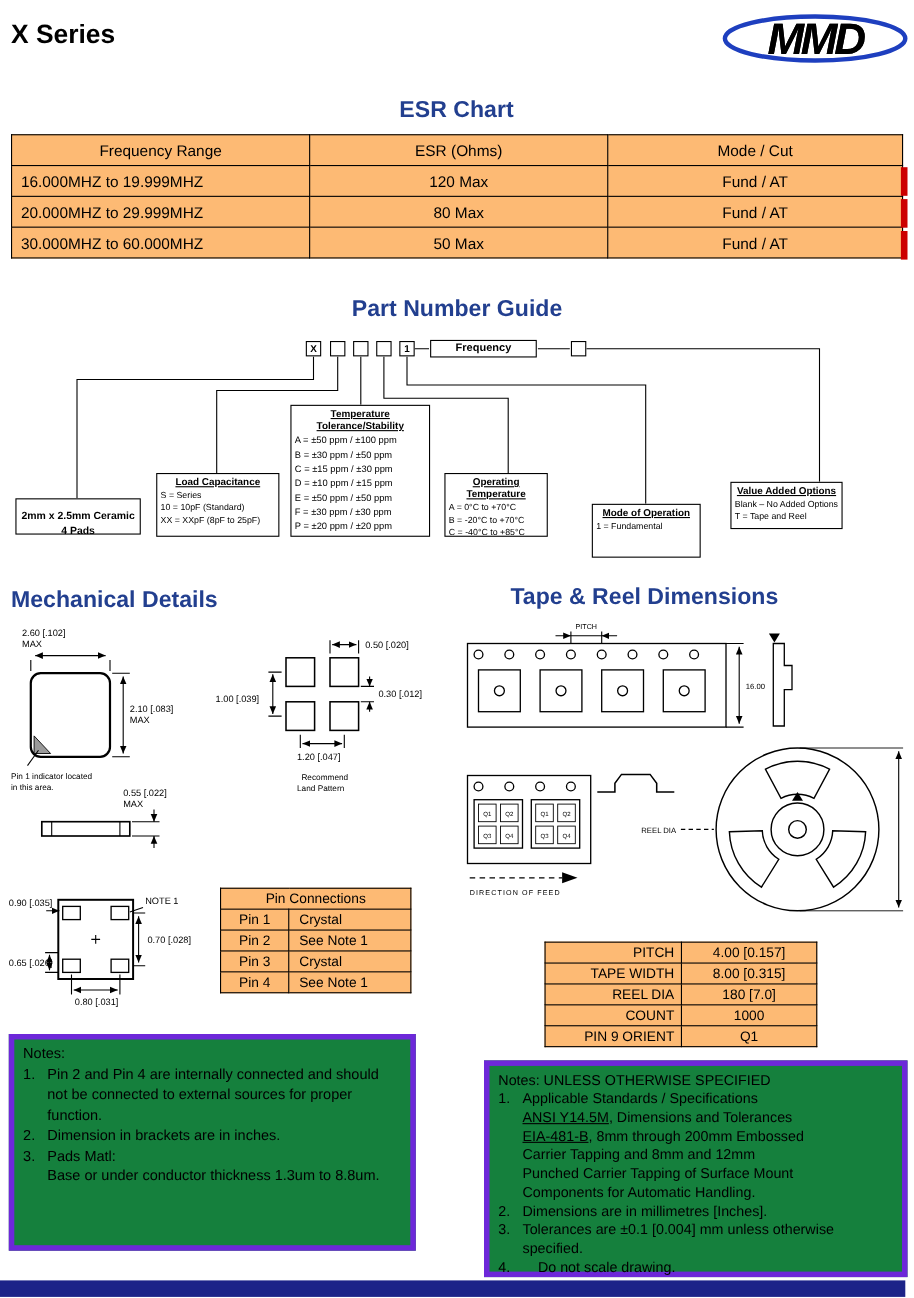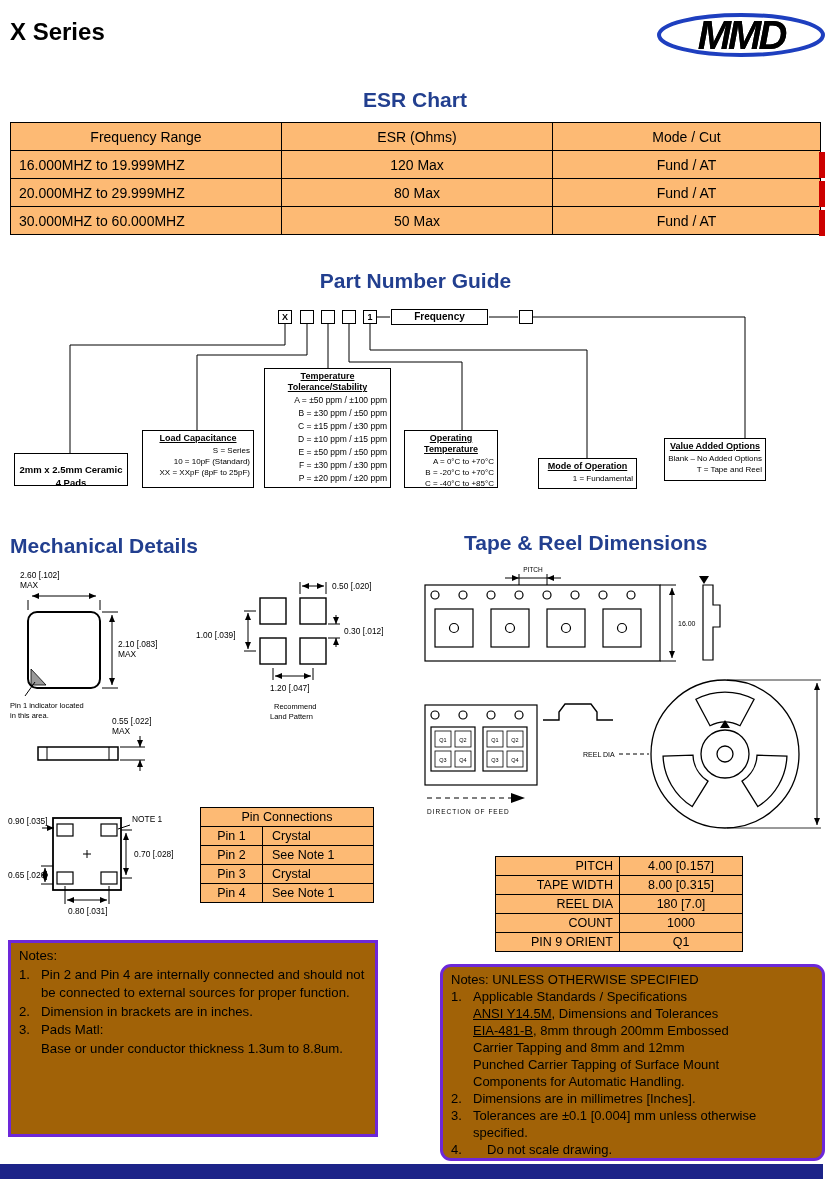--- a/index.html
+++ b/index.html
@@ -24,26 +24,26 @@
   .tr-table td { height:19px; font-size:12.5px; }
   .tr-table td.r { text-align:right; padding-right:6px; }
   .tr-table td.c { text-align:center; }
 
   .pn-sq { position:absolute; width:14px; height:14px; border:1px solid #000; background:#fff;
            font-size:9px; font-weight:bold; text-align:center; line-height:12px; }
   .pn-freq { position:absolute; border:1px solid #000; background:#fff; font-size:10px;
              font-weight:bold; text-align:center; }
   .pn-box { position:absolute; border:1px solid #000; background:#fff; }
   .pn-title { font-weight:bold; font-size:9px; text-decoration:underline; text-align:center; line-height:11px; padding-top:2px; }
-  .pn-items { font-size:8px; line-height:11px; padding:1px 3px 0 3px; text-align:right; }
+  .pn-items { font-size:8px; line-height:11px; padding:1px 3px 0 3px; text-align:left; }
   .pn-items-lg { font-size:8.5px; line-height:13px; }
   .pn-pkg { font-weight:bold; font-size:9.5px; line-height:13px; text-align:center; }
 
-  .notes-box { position:absolute; border:3px solid #6d28d9; padding:4px 8px; font-size:13.2px; line-height:18.5px; background:#a16207; }
-  .notes-tr { font-size:13px; line-height:17px;border-radius:11px; }
+  .notes-box { position:absolute; border:5px solid #6d28d9; padding:4px 8px; font-size:13.2px; line-height:18.5px; background:#15803d; }
+  .notes-tr { font-size:13px; line-height:17px; }
   .note-row { display:flex; }
   .note-num { width:22px; flex:none; }
   .note-text { flex:1; }
   .u { text-decoration:underline; }
 
   .red-bar { position:absolute; width:6px; background:#cc0000; }
   .footer-bar { position:absolute; left:0; top:1164px; width:823px; height:15px; background:#1c2388; }
 
   svg text { font-family:"Liberation Sans","DejaVu Sans",sans-serif; fill:#000; stroke:none; }
   .t8 { font-size:8.4px; } .t75 { font-size:7.5px; } .t7 { font-size:7px; }
@@ -151,21 +151,21 @@
 
     <div class="pn-box" style="left:404px; top:130px; width:94px; height:58px;">
       <div class="pn-title">Operating Temperature</div>
       <div class="pn-items">
         <div>A = 0°C to +70°C</div>
         <div>B = -20°C to +70°C</div>
         <div>C = -40°C to +85°C</div>
       </div>
     </div>
 
-    <div class="pn-box" style="left:538px; top:158px; width:99px; height:31px;">
+    <div class="pn-box" style="left:538px; top:158px; width:99px; height:49px;">
       <div class="pn-title">Mode of Operation</div>
       <div class="pn-items">
         <div>1 = Fundamental</div>
       </div>
     </div>
 
     <div class="pn-box" style="left:664px; top:138px; width:102px; height:43px;">
       <div class="pn-title">Value Added Options</div>
       <div class="pn-items">
         <div>Blank – No Added Options</div>

